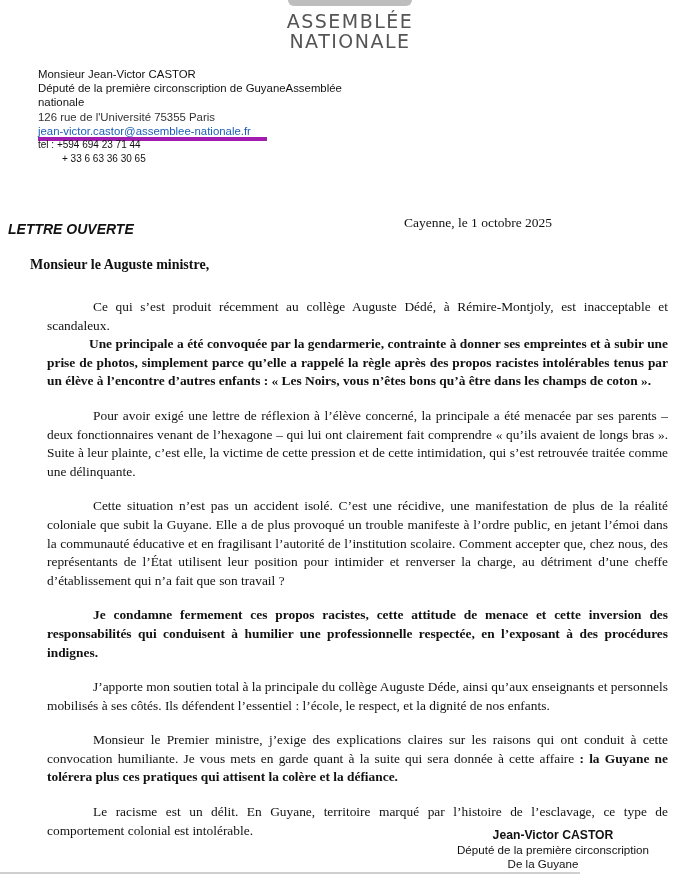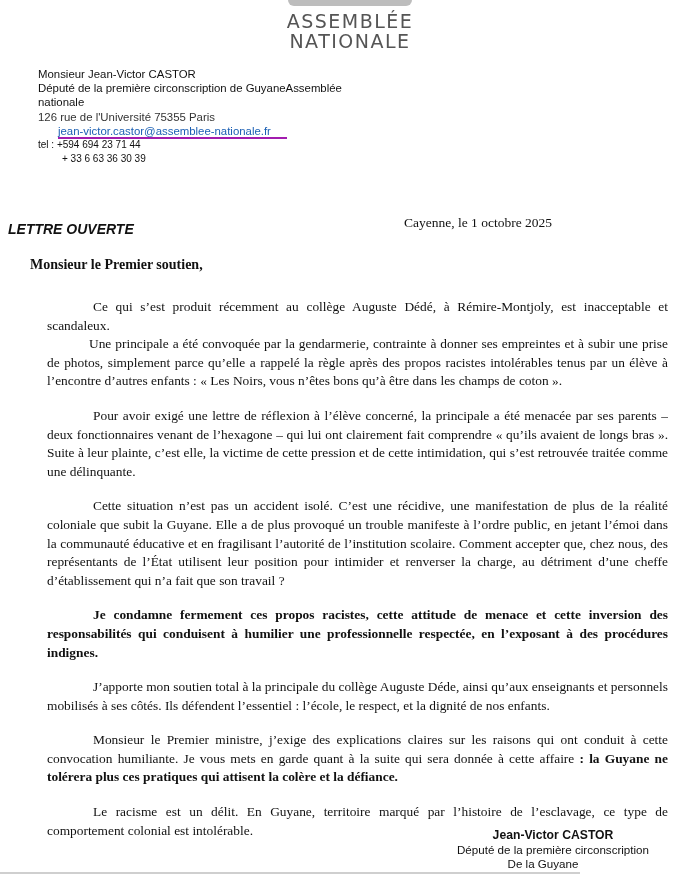--- a/index.html
+++ b/index.html
@@ -9,35 +9,35 @@
     
     .emblem { position: absolute; left: 288px; top: 0; width: 124px; height: 6px; background: #bdbdbd; border-radius: 0 0 6px 6px; }
     .logo-text { position: absolute; left: 0; width: 700px; text-align: center; font-family: "DejaVu Sans", sans-serif; font-size: 19px; letter-spacing: 1.5px; color: #555; line-height: 20px; }
     .logo-l1 { top: 11px; }
     .logo-l2 { top: 31px; }
 
     
     .sender { position: absolute; left: 38px; top: 67px; font-family: "Liberation Sans", sans-serif; font-size: 11.4px; line-height: 14.2px; color: #111; }
     .sender .line { display: block; white-space: nowrap; }
     .sender .addr { color: #333; }
-    .sender a { color: #1a5fb4; text-decoration: none; border-bottom: 2px solid #a21caf; padding-right: 16px; margin-left: 20px; }
+    .sender a { color: #1a5fb4; text-decoration: none; border-bottom: 4px solid #a21caf; padding-right: 16px; }
     .sender .tel { font-size: 10px; }
     .sender .tel2 { padding-left: 24px; font-size: 10px; }
 
     
     .date { position: absolute; right: 28px; top: 193px; font-family: "Liberation Serif", serif; font-size: 13.5px; color: #111; margin-top: 22px; }
 
     .title { position: absolute; left: 8px; width: 700px; top: 221px; text-align: left; font-family: "Liberation Sans", sans-serif; font-weight: bold; font-size: 14px; color: #111; font-style: italic; }
 
     .salutation { position: absolute; left: 30px; top: 257px; font-family: "Liberation Serif", serif; font-weight: bold; font-size: 14px; color: #111; }
 
     .body { position: absolute; left: 30px; top: 298px; width: 638px; font-family: "Liberation Serif", serif; font-size: 13.4px; line-height: 18.6px; color: #111; text-align: justify; }
     .body p { margin: 0 0 16px 17px; text-indent: 46px; }
     .body p.tight { margin-bottom: 0; }
-    .body p.nogap-indent { text-indent: 42px; }
+    .body p.nogap-indent { text-indent: 42px; font-weight: bold; }
     .body .strong { font-weight: bold; }
 
     .signature { position: absolute; left: 438px; top: 828px; width: 230px; font-family: "Liberation Sans", sans-serif; font-size: 11.6px; line-height: 14.5px; text-align: center; color: #111; }
     .signature .name { font-weight: bold; font-size: 12.2px; }
     .signature .l3 { padding-right: 20px; }
 
     .footer-rule { position: absolute; left: 0; right: 0; top: 872px; height: 2px; background: #cfcfcf; }
   </style>
 </head>
 <body>
@@ -48,28 +48,28 @@
   <div class="logo-text logo-l1">ASSEMBLÉE</div>
   <div class="logo-text logo-l2">NATIONALE</div>
 
   <div class="sender">
     <span class="line">Monsieur Jean-Victor CASTOR</span>
     <span class="line">Député de la première circonscription de GuyaneAssemblée</span>
     <span class="line">nationale</span>
     <span class="line addr">126 rue de l'Université 75355 Paris</span>
     <span class="line"><a>jean-victor.castor@assemblee-nationale.fr</a></span>
     <span class="line tel">tel : +594 694 23 71 44</span>
-    <span class="line tel2">+ 33 6 63 36 30 39</span>
+    <span class="line tel2">+ 33 6 63 36 30 65</span>
   </div>
 
   <div class="date">Cayenne, le 1 octobre 2025</div>
 
   <div class="title">LETTRE OUVERTE</div>
 
-  <div class="salutation">Monsieur le Premier soutien,</div>
+  <div class="salutation">Monsieur le Auguste ministre,</div>
 
   <div class="body">
     <p class="tight">Ce qui s’est produit récemment au collège Auguste Dédé, à Rémire-Montjoly, est inacceptable et scandaleux.</p>
     <p class="nogap-indent">Une principale a été convoquée par la gendarmerie, contrainte à donner ses empreintes et à subir une prise de photos, simplement parce qu’elle a rappelé la règle après des propos racistes intolérables tenus par un élève à l’encontre d’autres enfants : « Les Noirs, vous n’êtes bons qu’à être dans les champs de coton ».</p>
     <p>Pour avoir exigé une lettre de réflexion à l’élève concerné, la principale a été menacée par ses parents – deux fonctionnaires venant de l’hexagone – qui lui ont clairement fait comprendre « qu’ils avaient de longs bras ». Suite à leur plainte, c’est elle, la victime de cette pression et de cette intimidation, qui s’est retrouvée traitée comme une délinquante.</p>
     <p>Cette situation n’est pas un accident isolé. C’est une récidive, une manifestation de plus de la réalité coloniale que subit la Guyane. Elle a de plus provoqué un trouble manifeste à l’ordre public, en jetant l’émoi dans la communauté éducative et en fragilisant l’autorité de l’institution scolaire. Comment accepter que, chez nous, des représentants de l’État utilisent leur position pour intimider et renverser la charge, au détriment d’une cheffe d’établissement qui n’a fait que son travail ?</p>
     <p class="strong">Je condamne fermement ces propos racistes, cette attitude de menace et cette inversion des responsabilités qui conduisent à humilier une professionnelle respectée, en l’exposant à des procédures indignes.</p>
     <p>J’apporte mon soutien total à la principale du collège Auguste Déde, ainsi qu’aux enseignants et personnels mobilisés à ses côtés. Ils défendent l’essentiel : l’école, le respect, et la dignité de nos enfants.</p>
     <p><span>Monsieur le Premier ministre, j’exige des explications claires sur les raisons qui ont conduit à cette convocation humiliante. Je vous mets en garde quant à la suite qui sera donnée à cette affaire </span><span class="strong">: la Guyane ne tolérera plus ces pratiques qui attisent la colère et la défiance.</span></p>
     <p>Le racisme est un délit. En Guyane, territoire marqué par l’histoire de l’esclavage, ce type de comportement colonial est intolérable.</p>

